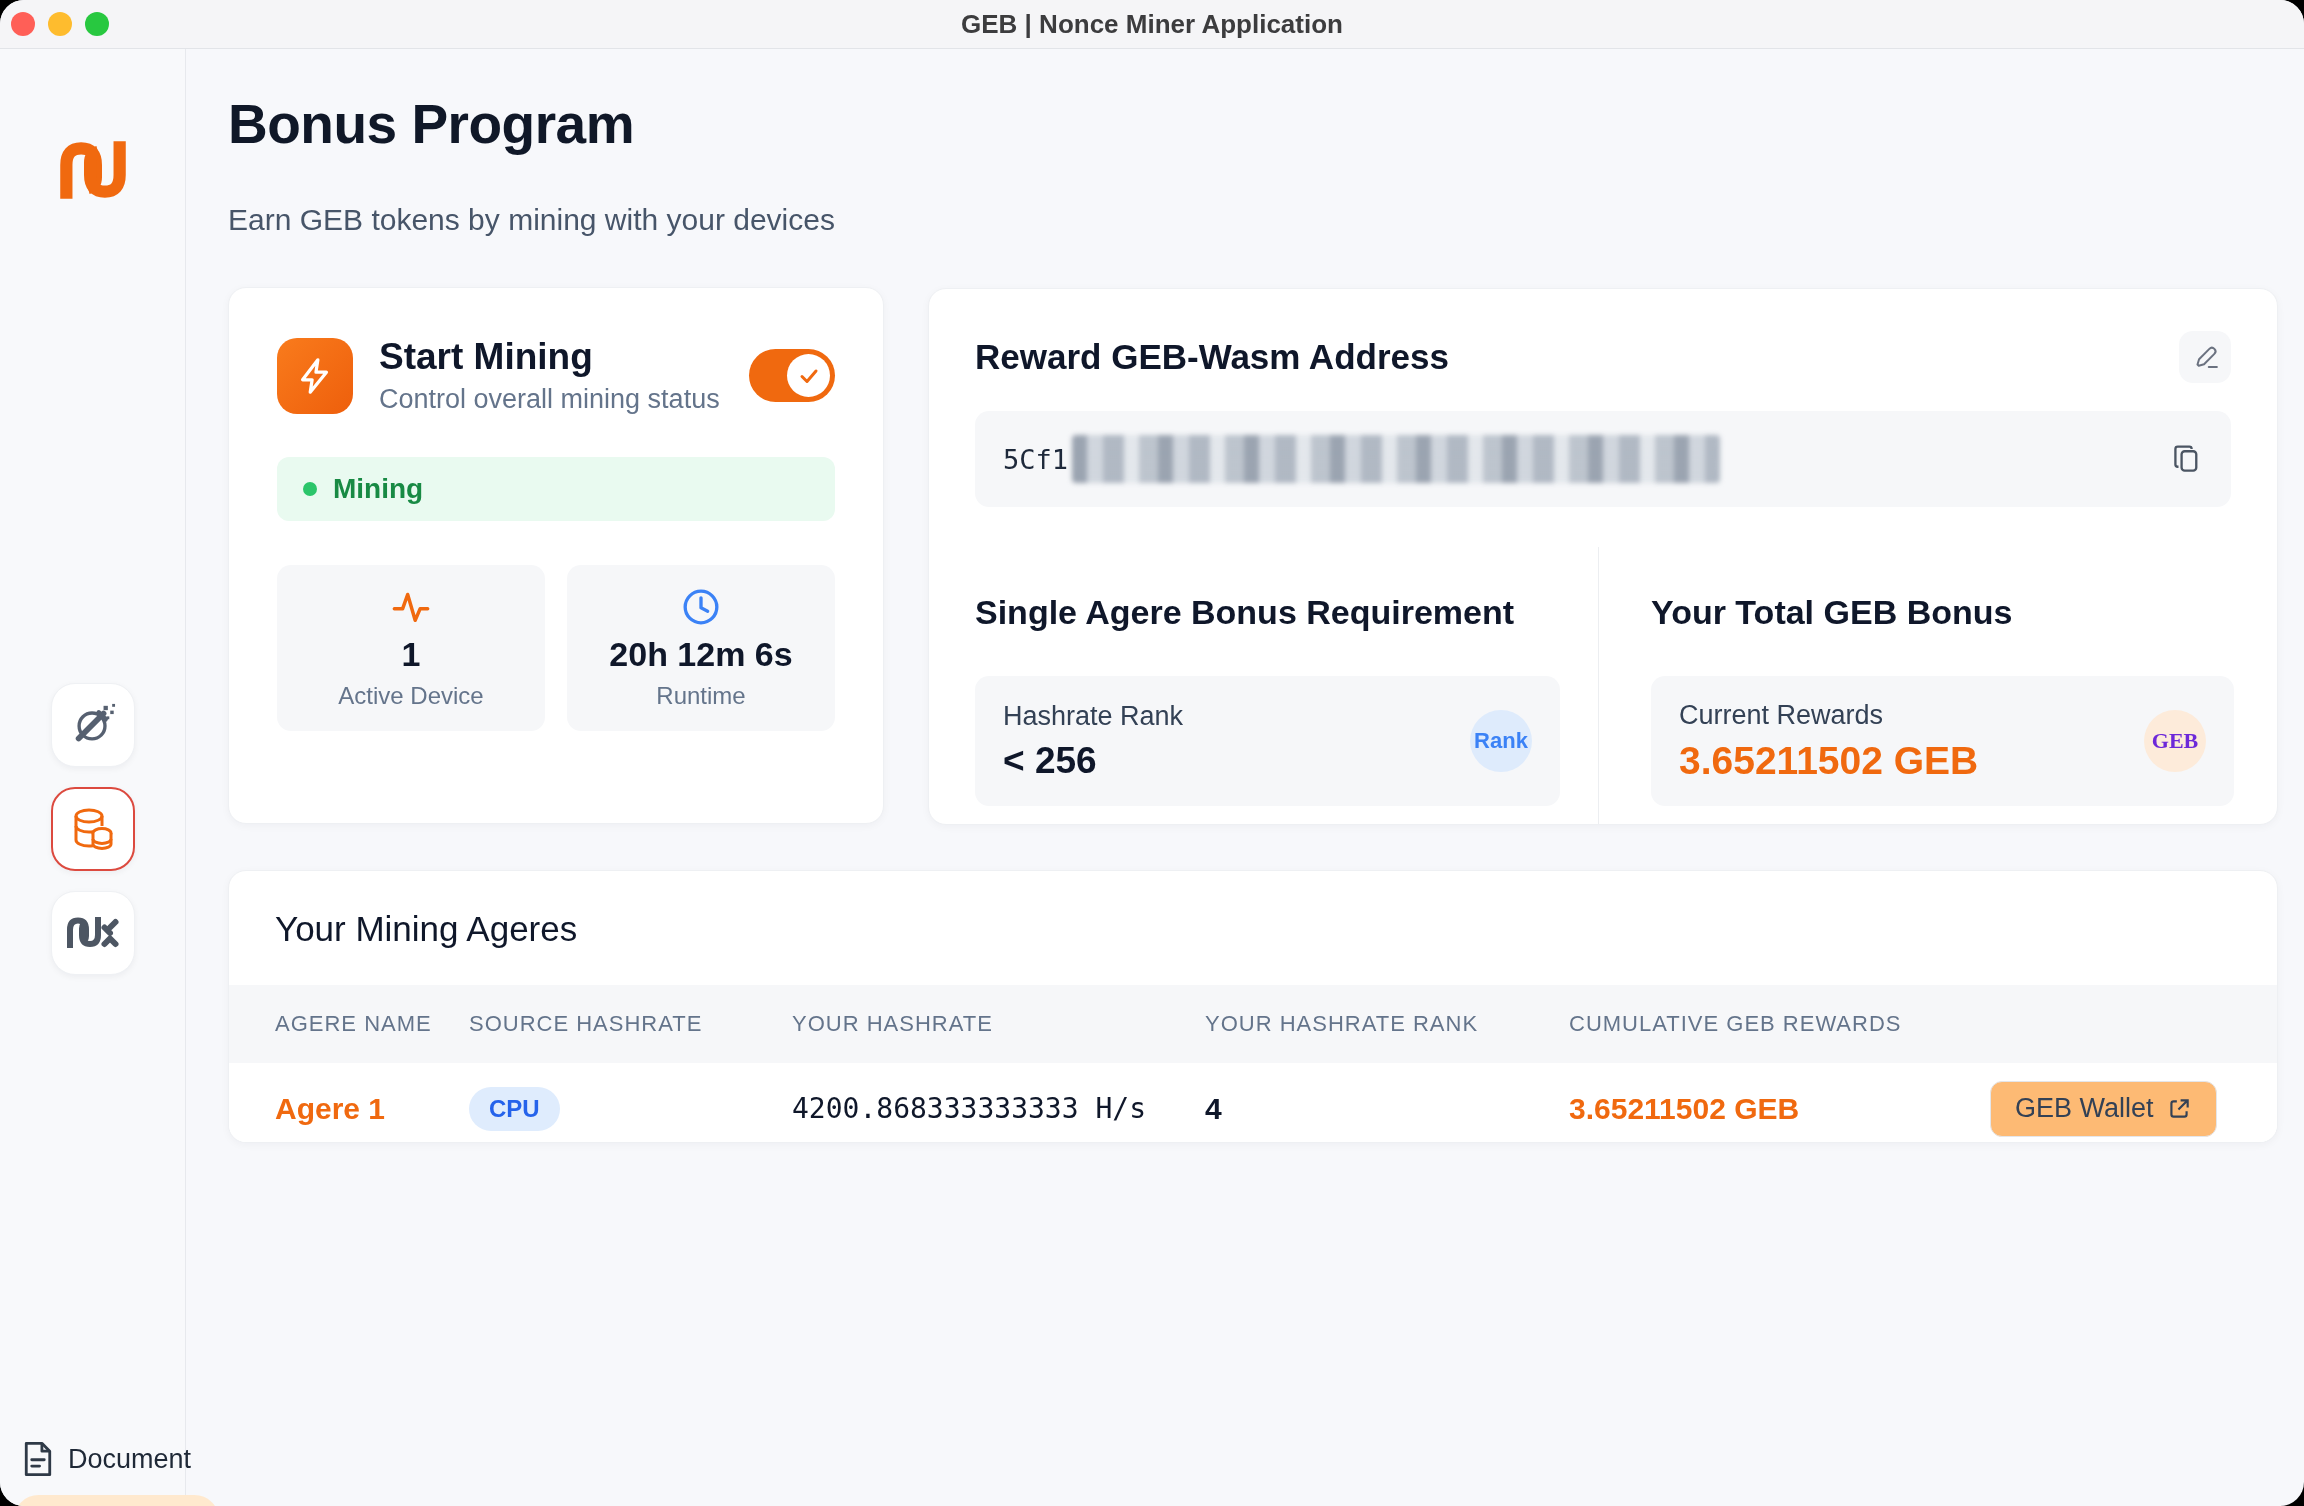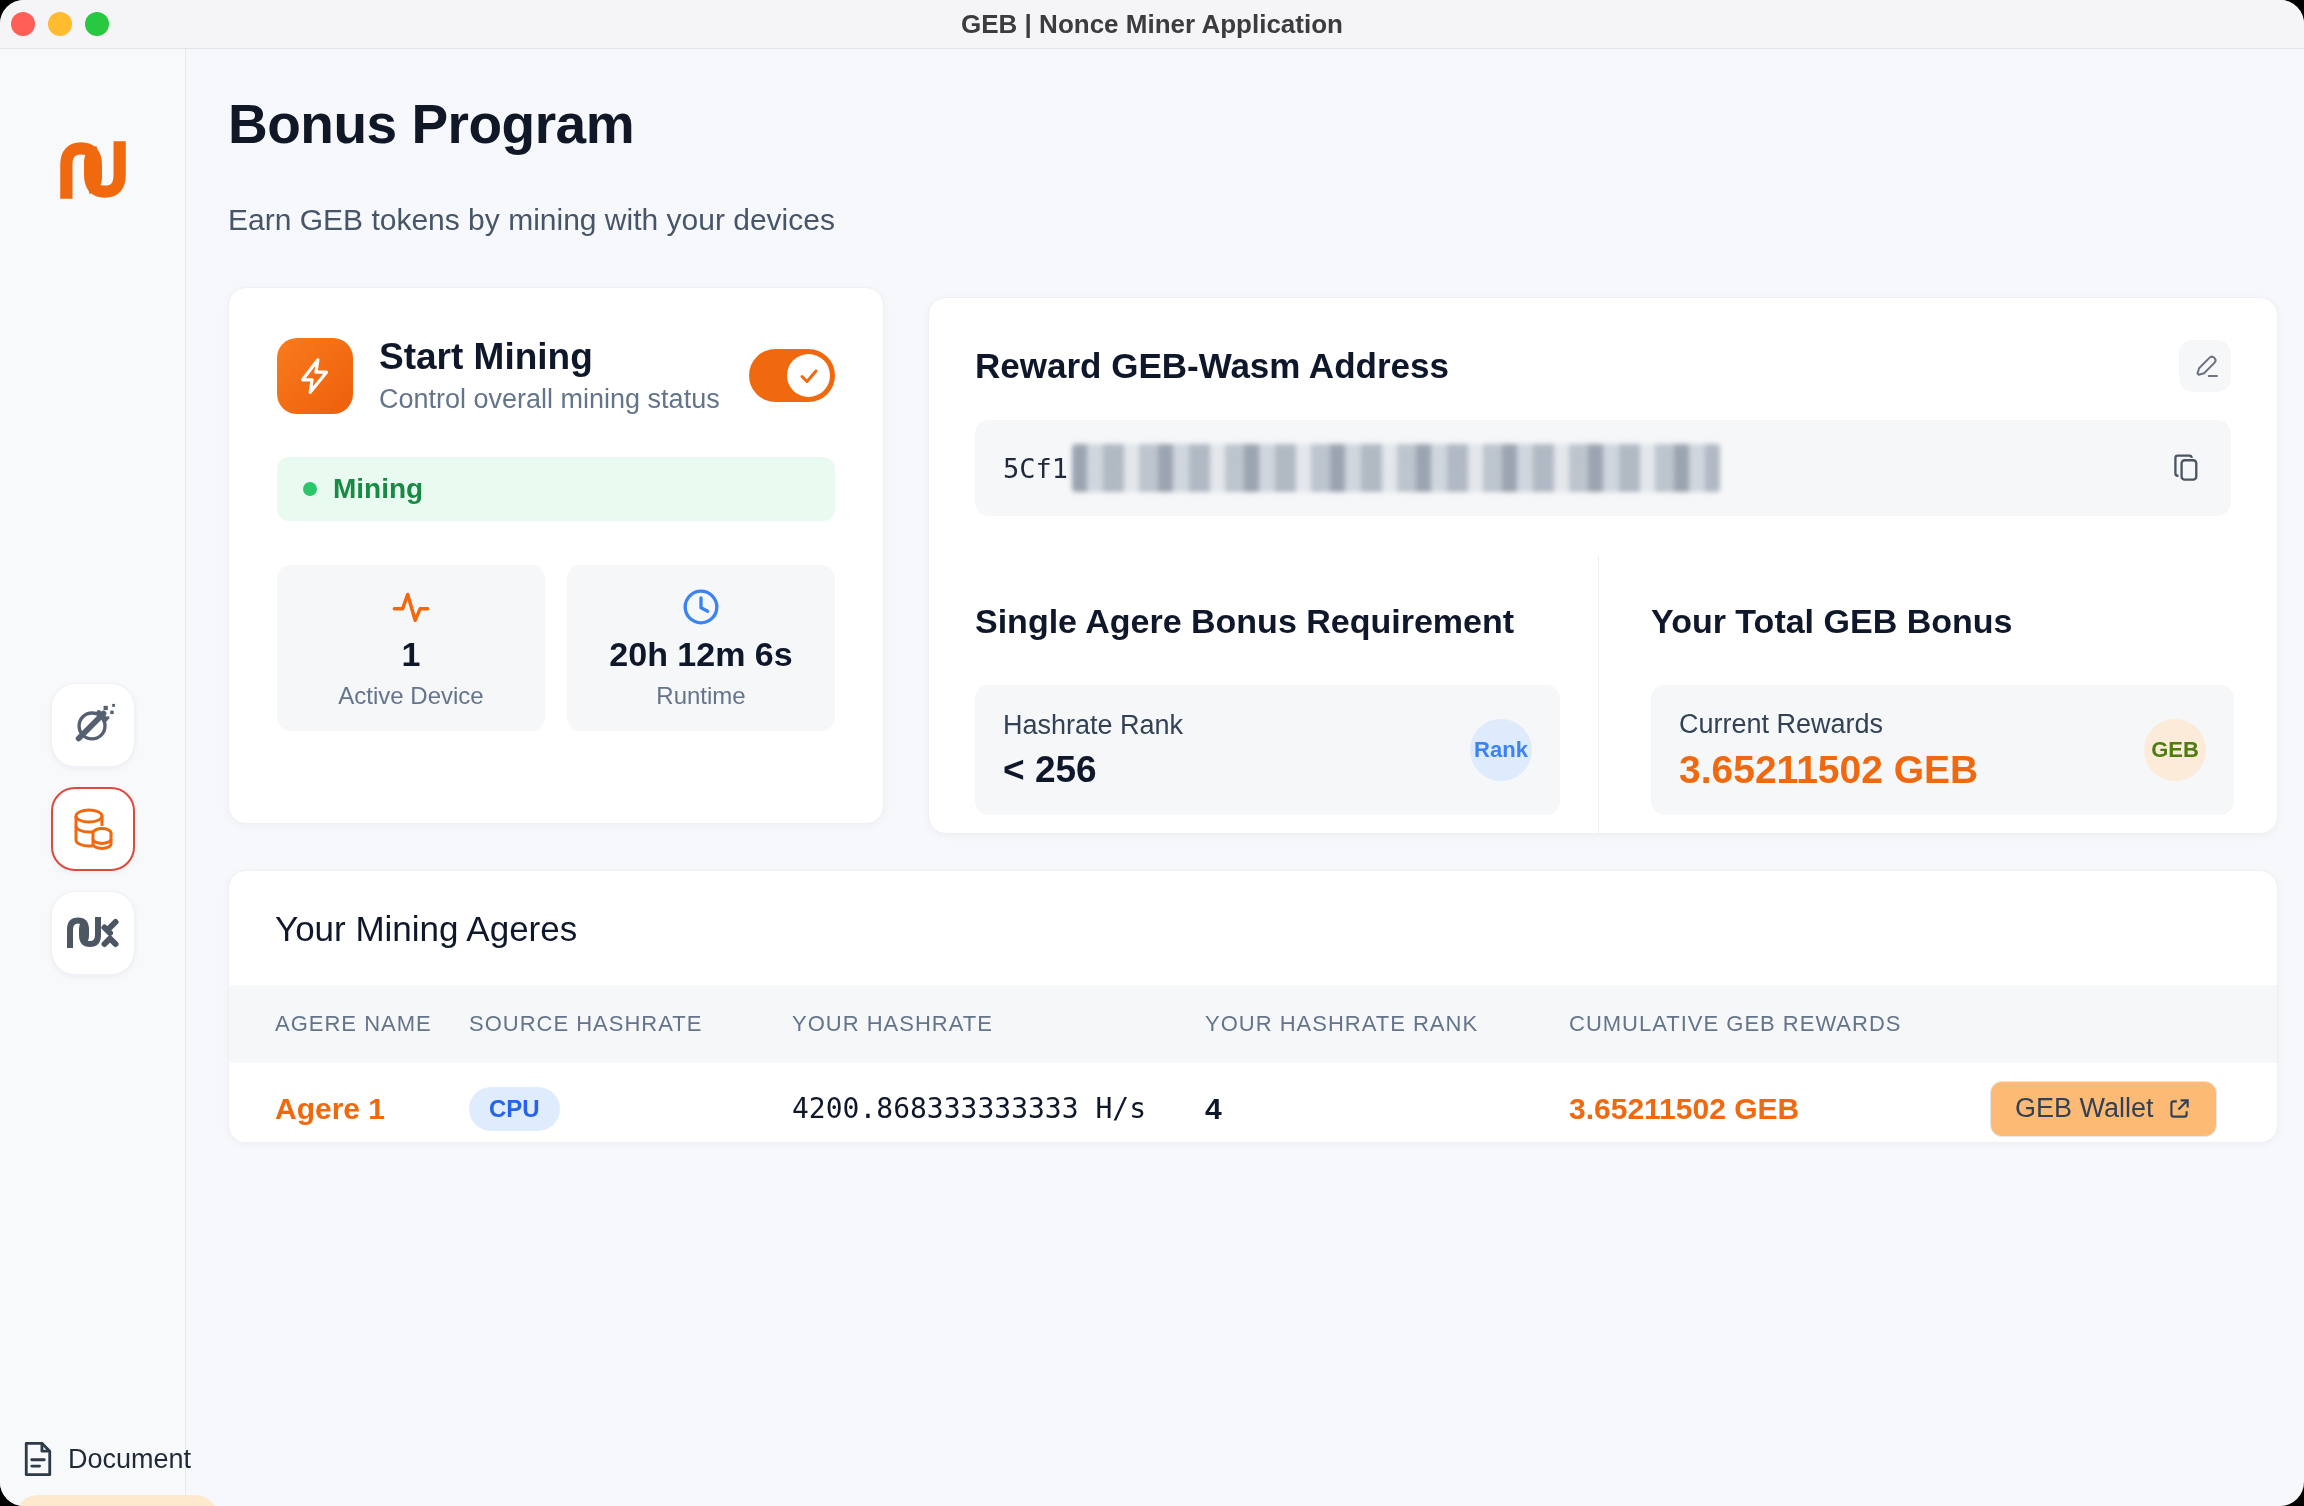--- a/index.html
+++ b/index.html
@@ -29,21 +29,21 @@
                background:#FFE9CE; display:flex; align-items:center; gap:4px; cursor:pointer; }
   .dash-pill span { font-size:27px; font-weight:600; color:#E8600A; }
 
   
   .page-title { position:absolute; left:228px; top:92px; font-size:55px; font-weight:800; color:#101828; letter-spacing:-0.5px; }
   .page-sub { position:absolute; left:228px; top:203px; font-size:30px; color:#475569; }
 
   .card { position:absolute; background:#FFFFFF; border:1px solid #EEF0F3; border-radius:18px;
           box-shadow:0 2px 8px rgba(16,24,40,.04); }
   .card-mining { left:228px; top:287px; width:656px; height:537px; padding:48px; }
-  .card-reward { left:928px; top:297px; width:1350px; height:537px; }
+  .card-reward { left:928px; top:288px; width:1350px; height:537px; }
   .card-table  { left:228px; top:870px; width:2050px; height:273px; overflow:hidden; }
 
   
   .sm-head { display:flex; align-items:center; }
   .sm-icon { width:76px; height:76px; border-radius:20px; background:linear-gradient(135deg,#F97B1C,#EE5F0C);
              display:flex; align-items:center; justify-content:center; flex:0 0 auto; }
   .sm-texts { margin-left:26px; }
   .sm-title { font-size:37px; font-weight:800; color:#0F172A; }
   .sm-sub { font-size:27px; color:#64748B; margin-top:6px; }
   .toggle { margin-left:auto; width:86px; height:53px; border-radius:27px; background:#F0690F; position:relative; cursor:pointer; }
@@ -78,21 +78,21 @@
   .rw-col-left { left:46px; width:585px; }
   .rw-col-right { left:722px; width:583px; }
   .rw-sec-title { margin-top:46px; font-size:34px; font-weight:800; color:#0F172A; }
   .rw-inner { margin-top:44px; height:130px; background:#F6F7F9; border-radius:14px; display:flex; align-items:center; padding:0 28px; }
   .rw-inner-label { font-size:27px; color:#334155; }
   .rw-inner-value { font-size:37px; font-weight:800; color:#0F172A; margin-top:8px; }
   .rw-inner-value.orange { font-size:39px; color:#F0690F; }
   .rw-badge { margin-left:auto; width:62px; height:62px; border-radius:50%; display:flex; align-items:center; justify-content:center;
               font-size:22px; font-weight:600; }
   .badge-blue { background:#DEEBFC; color:#3B82F6; }
-  .badge-orange { background:#FDEBDA; color:#4d7c0f; }
+  .badge-orange { background:#FDEBDA; color:#6d28d9;font-family:Liberation Serif, serif; }
 
   
   .tb-title { padding:38px 0 0 46px; font-size:35px; font-weight:400; color:#0F172A; }
   .tb-headrow { margin-top:36px; height:78px; background:#F6F7F9; display:flex; align-items:center; }
   .tb-row { height:91px; display:flex; align-items:center; background:#fff; }
   .col { flex:0 0 auto; }
   .c1{ width:240px; padding-left:46px; } .c2{ width:323px; } .c3{ width:413px; } .c4{ width:364px; } .c5{ width:421px; }
   .th { font-size:22px; font-weight:400; letter-spacing:1px; color:#64748B; }
   .cell-name { font-size:30px; font-weight:600; color:#F0690F; }
   .cpu-pill { display:inline-block; padding:8px 20px; border-radius:999px; background:#DFECFD; color:#2563EB;

